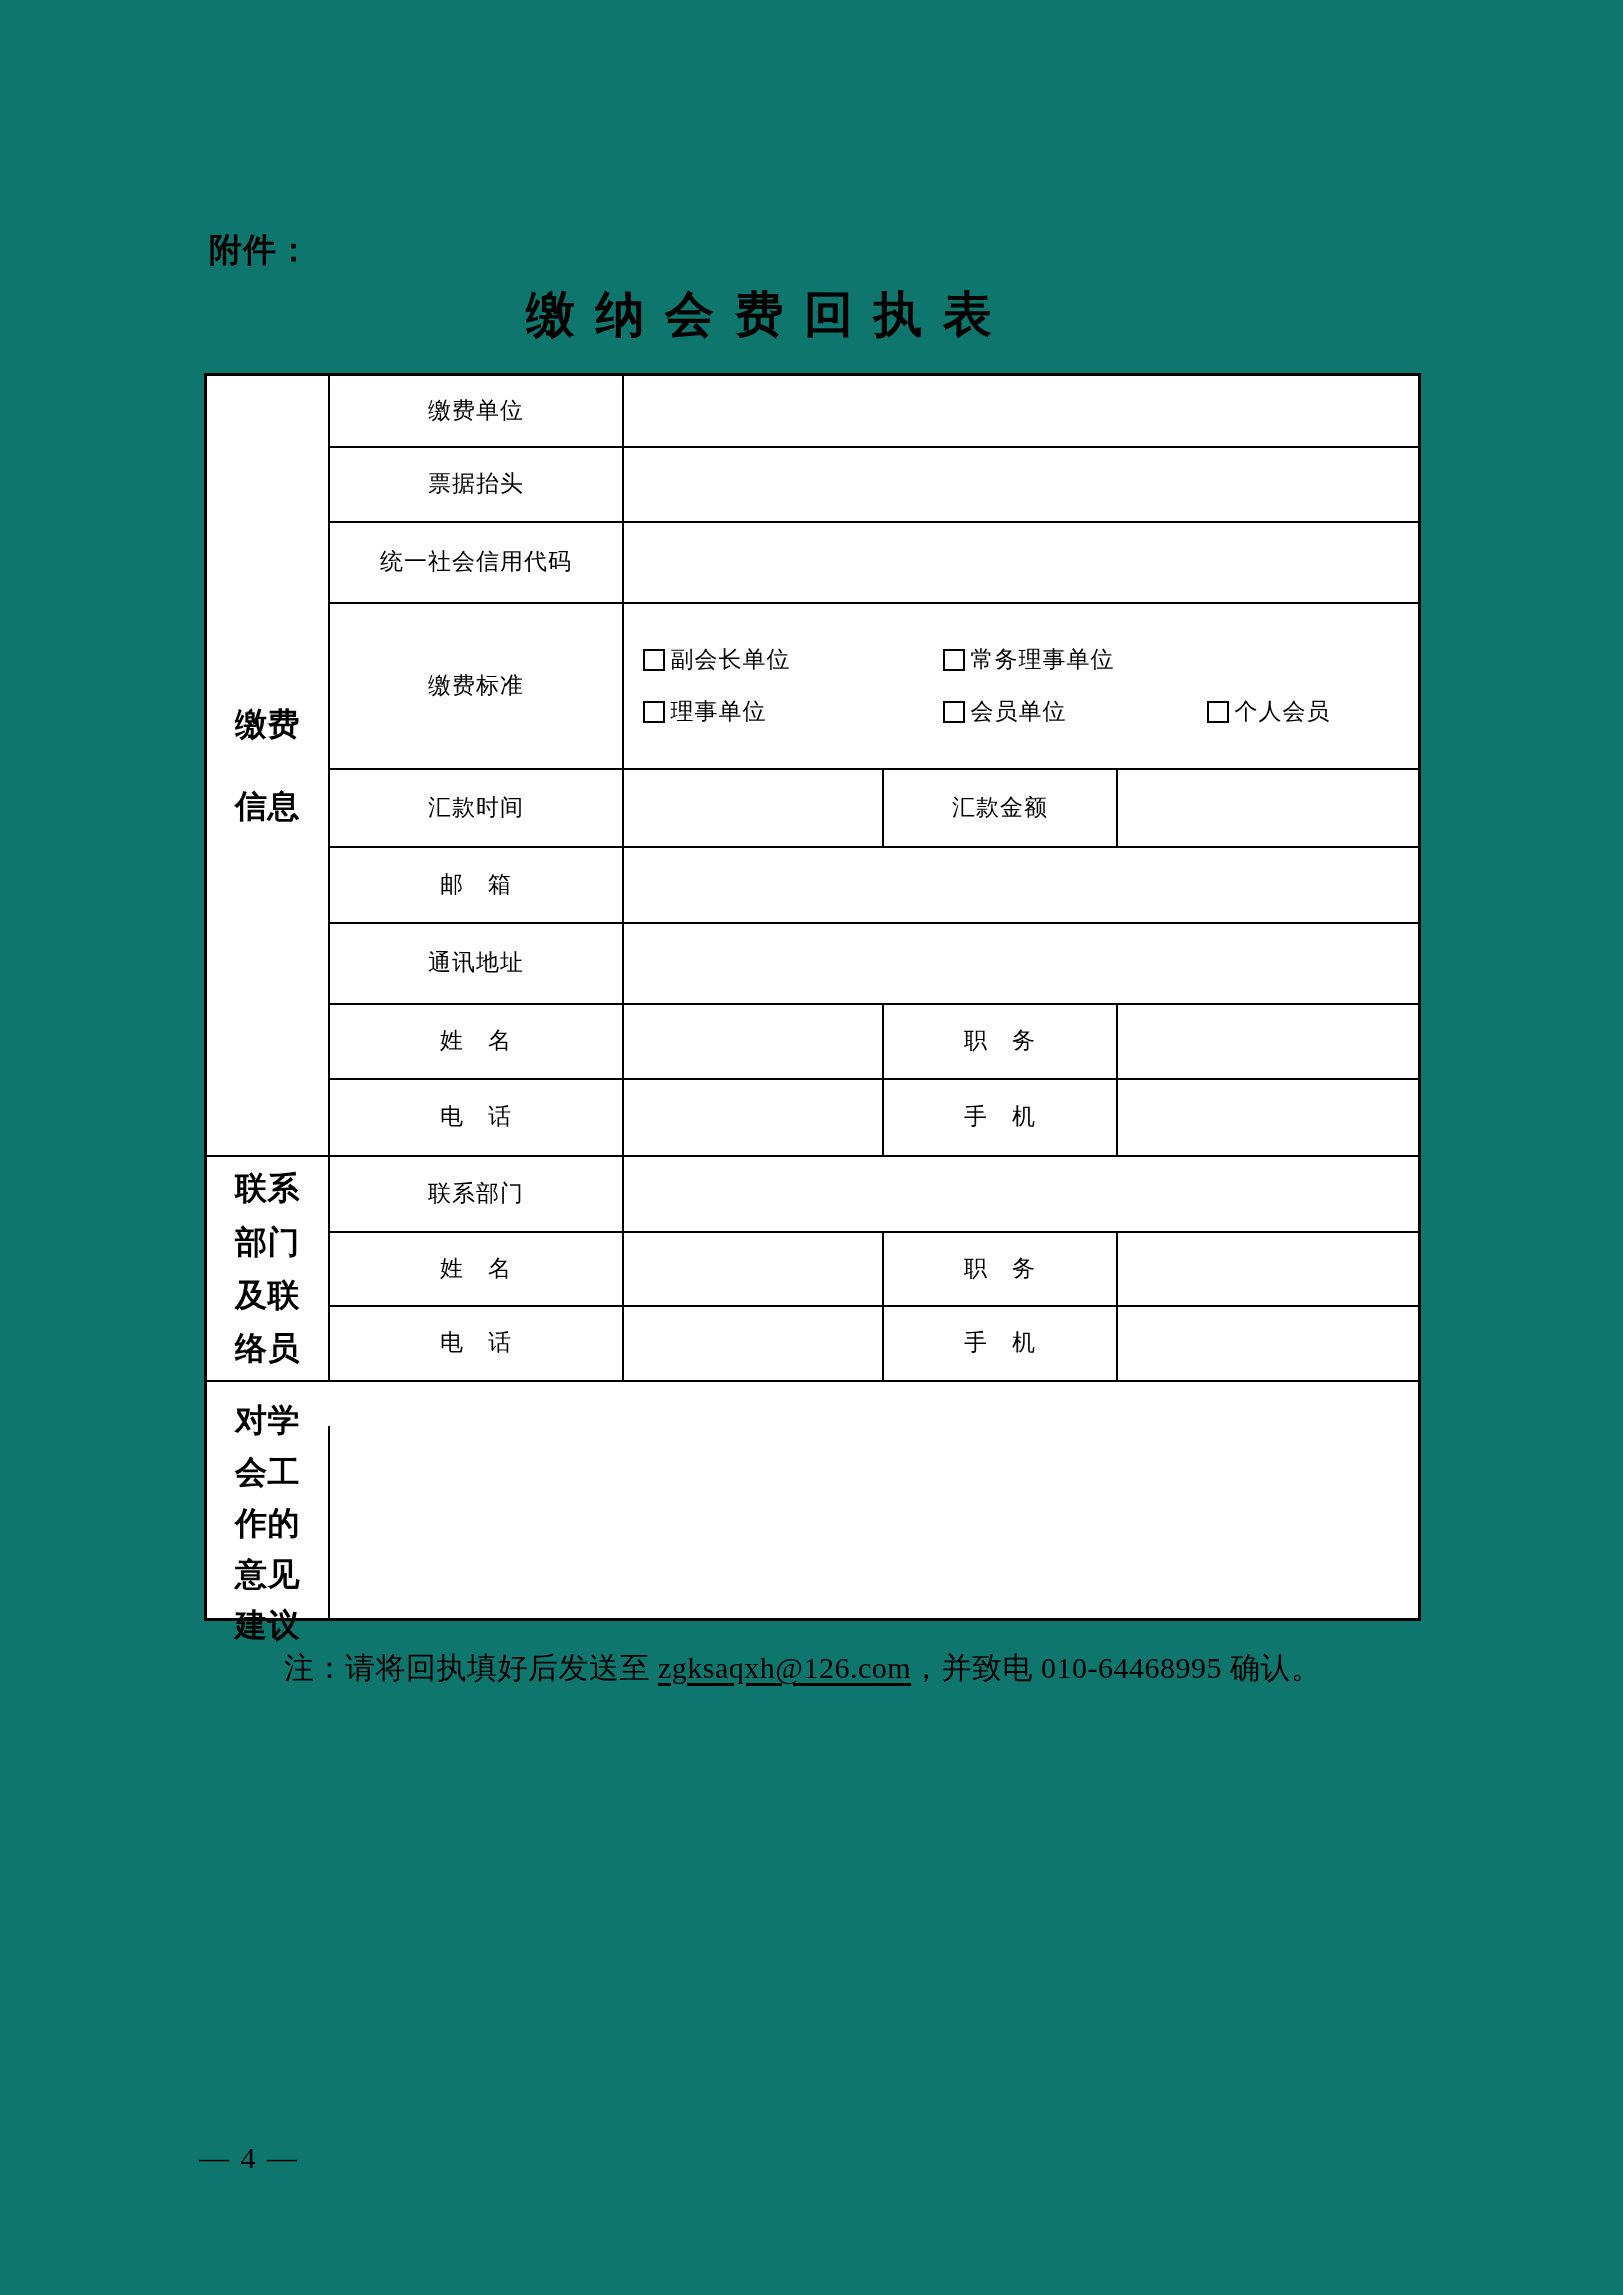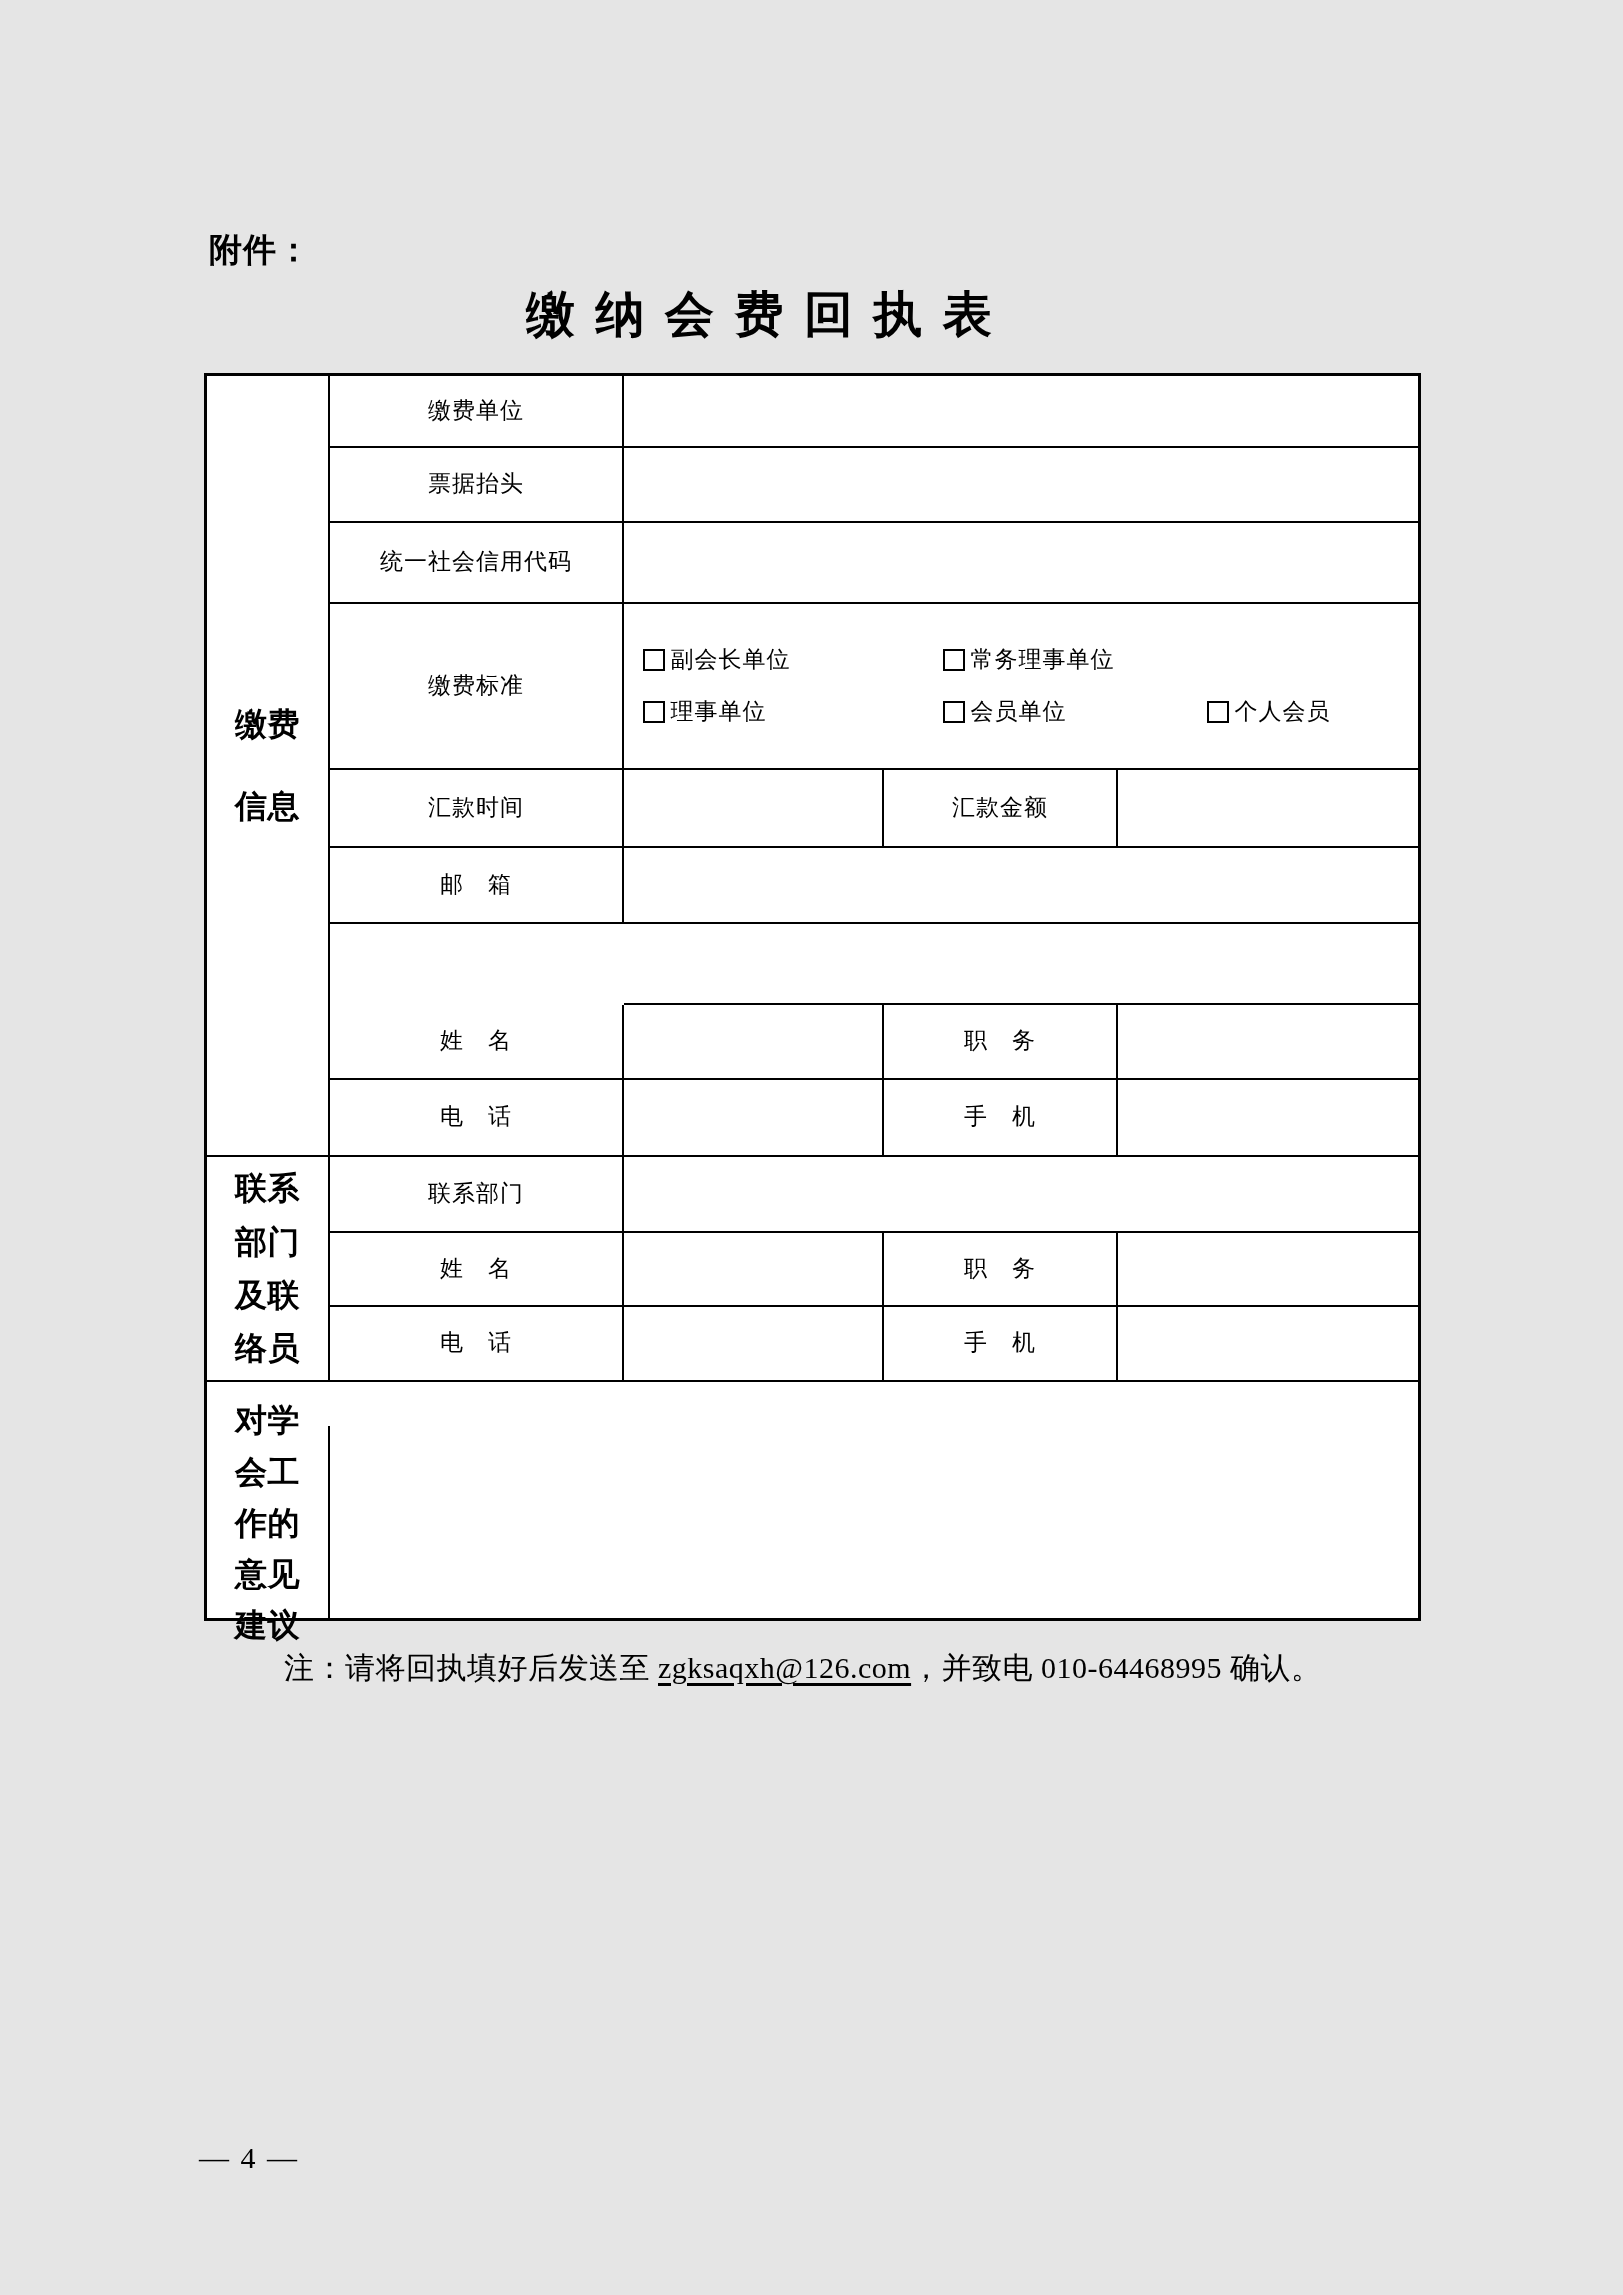--- a/index.html
+++ b/index.html
@@ -1,21 +1,21 @@
 <!DOCTYPE html>
 <html style="font-size:8.2px"><head>
 <meta charset="utf-8">
 <style>
   html,body{margin:0;padding:0;background:#ffffff;}
   body{
     width:1623px;height:2295px;position:relative;
     font-family:"Liberation Serif","DejaVu Serif",serif;
     color:#000;
   }
-  .page{position:absolute;inset:0;background:#e5e5e5;padding-left:32px;}
+  .page{position:absolute;inset:0;background:#0f766e;padding-left:32px;}
 
   .attachment{
     position:absolute;left:209px;top:228px;
     font-size:33px;font-weight:bold;
     font-family:"DejaVu Sans","Liberation Sans",sans-serif;
     letter-spacing:1px;
   }
   .title{
     position:absolute;left:0;top:282px;width:1450px;
     text-align:center;text-indent:72px;
@@ -129,20 +129,21 @@
     </div>
 
     <div class="cell" style="grid-column:2;grid-row:5">汇款时间</div>
     <div class="cell" style="grid-column:3;grid-row:5"></div>
     <div class="cell" style="grid-column:4;grid-row:5">汇款金额</div>
     <div class="cell last" style="grid-column:5;grid-row:5"></div>
 
     <div class="cell" style="grid-column:2;grid-row:6">邮　箱</div>
     <div class="cell last" style="grid-column:3/6;grid-row:6"></div>
 
+    <div class="cell" style="grid-column:2;grid-row:7">通讯地址</div>
     <div class="cell last" style="grid-column:3/6;grid-row:7"></div>
 
     <div class="cell" style="grid-column:2;grid-row:8">姓　名</div>
     <div class="cell" style="grid-column:3;grid-row:8"></div>
     <div class="cell" style="grid-column:4;grid-row:8">职　务</div>
     <div class="cell last" style="grid-column:5;grid-row:8"></div>
 
     <div class="cell" style="grid-column:2;grid-row:9">电　话</div>
     <div class="cell" style="grid-column:3;grid-row:9"></div>
     <div class="cell" style="grid-column:4;grid-row:9">手　机</div>

